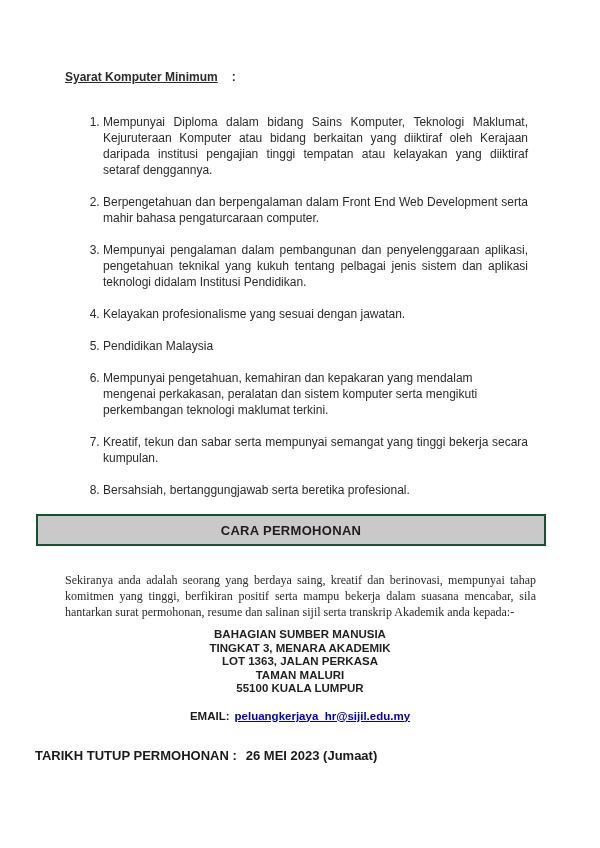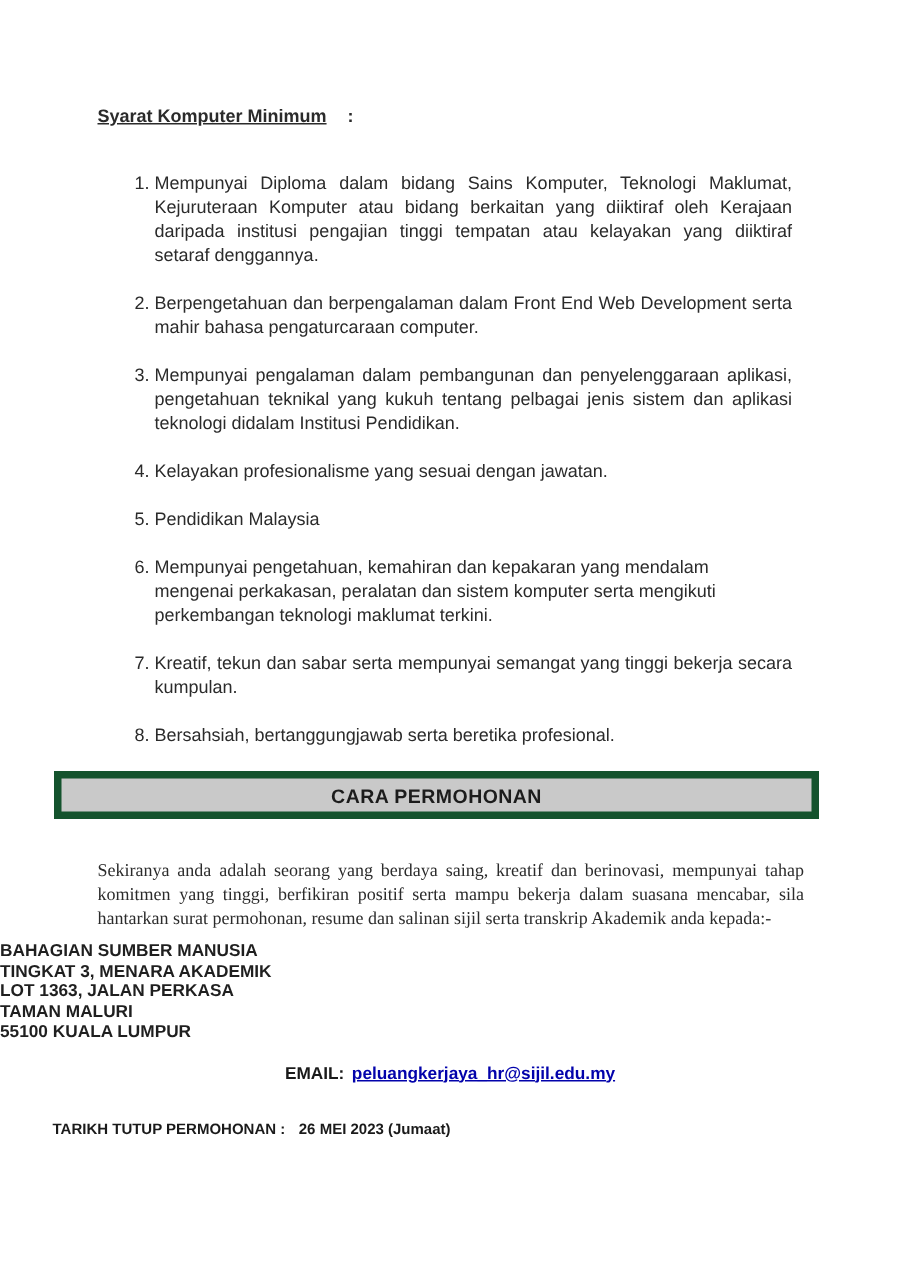--- a/index.html
+++ b/index.html
@@ -45,21 +45,21 @@
   }
   ol.req-list li.left-align { text-align: left; }
   ol.req-list li::marker { font-size: 12px; }
 
   
   .banner {
     margin: 15px 36px 0 36px;
     width: 510px;
     height: 32px;
     background: #c9c9c9;
-    border: 5px solid #14532d;
+    border: 2px solid #14532d;
     display: flex;
     align-items: center;
     justify-content: center;
   }
   .banner-title {
     font-size: 13px;
     font-weight: bold;
     letter-spacing: 0.3px;
     color: #1c1c1c;
   }
@@ -69,21 +69,21 @@
     margin: 26px 64px 0 65px;
     font-size: 12px;
     line-height: 16px;
     text-align: justify;
     font-family: Liberation Serif, serif;
   }
 
   
   .address {
     margin-top: 8px;
-    text-align: left;
+    text-align: center;
     font-size: 11.5px;
     font-weight: bold;
     line-height: 13.5px;
     color: #1f1f1f;
   }
 
   
   .email-row {
     margin-top: 14px;
     text-align: center;
@@ -94,21 +94,21 @@
   .email-link {
     color: #0202ab;
     text-decoration: underline;
     font-weight: bold;
   }
 
   
   .closing-row {
     margin-top: 26px;
     margin-left: 35px;
-    font-size: 10px;
+    font-size: 13px;
     font-weight: bold;
     color: #1a1a1a;
   }
   .closing-value { margin-left: 9px; }
 </style>
 </head>
 <body>
 
 <div class="page">
 

